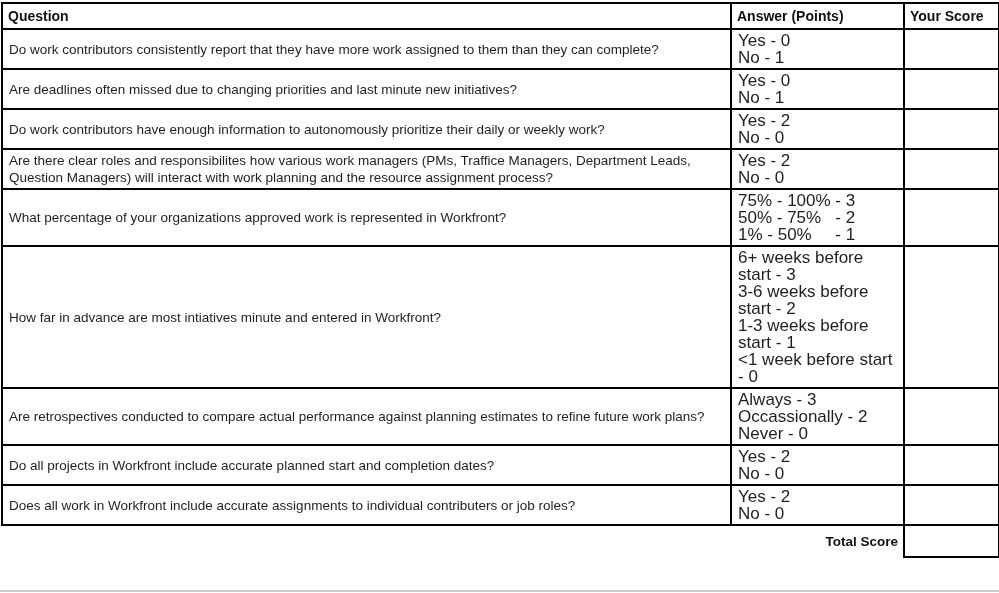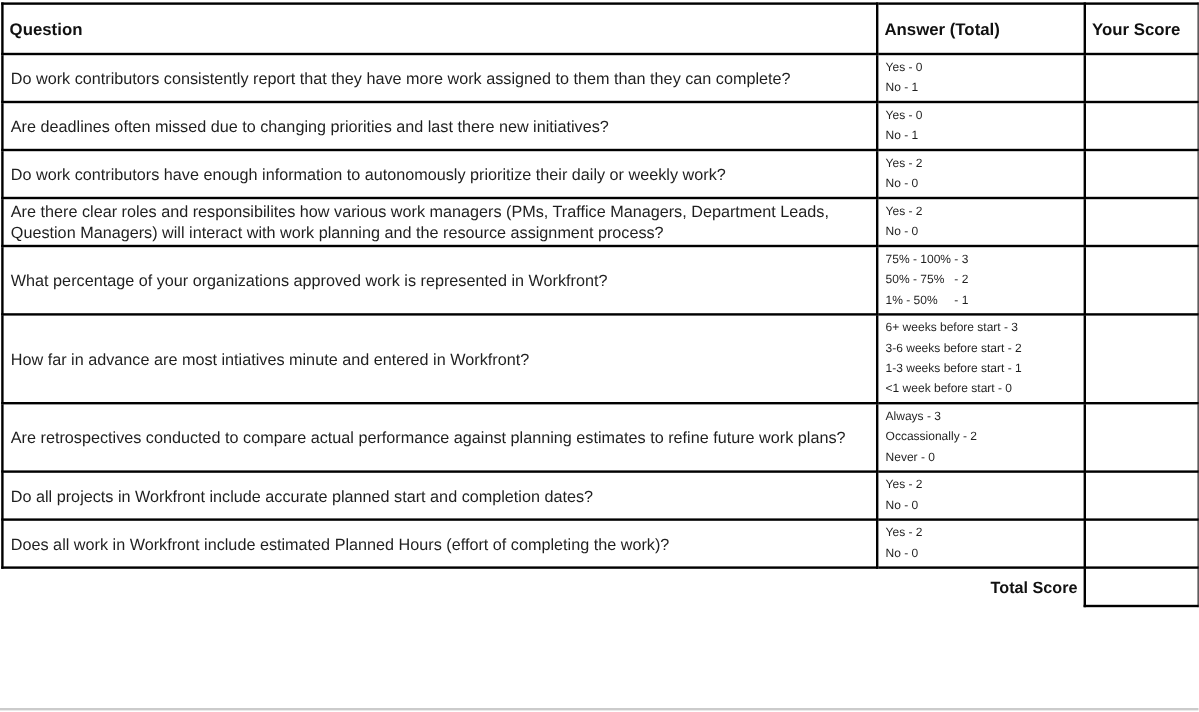--- a/index.html
+++ b/index.html
@@ -33,29 +33,29 @@
     color: #111111;
   }
   td.q {
     font-size: 13.5px;
     line-height: 17px;
     padding: 2px 6px;
     vertical-align: middle;
     white-space: pre-wrap;
   }
   td.a {
-    font-size: 10px;
+    font-size: 17px;
     line-height: 17px;
     padding: 2px 6px;
     vertical-align: middle;
     white-space: pre-wrap;
   }
   td.s { vertical-align: middle; }
 
-  tr.hdr  { height: 42px; }
+  tr.hdr  { height: 26px; }
   tr.h38  { height: 38px; }
   tr.h57  { height: 57px; }
   tr.h74  { height: 74px; }
   tr.total{ height: 32px; }
 
   tr.total td { border: none; }
   tr.total td.total-label {
     text-align: right;
     font-weight: bold;
     font-size: 13.5px;
@@ -78,33 +78,33 @@
 <div class="page">
   <table class="scorecard">
     <colgroup>
       <col class="c-question">
       <col class="c-answer">
       <col class="c-score">
     </colgroup>
     <thead>
       <tr class="hdr">
         <th>Question</th>
-        <th>Answer (Total)</th>
+        <th>Answer (Points)</th>
         <th>Your Score</th>
       </tr>
     </thead>
     <tbody>
       <tr class="h38">
         <td class="q">Do work contributors consistently report that they have more work assigned to them than they can complete?</td>
         <td class="a">Yes - 0
 No - 1</td>
         <td class="s"></td>
       </tr>
       <tr class="h38">
-        <td class="q">Are deadlines often missed due to changing priorities and last there new initiatives?</td>
+        <td class="q">Are deadlines often missed due to changing priorities and last minute new initiatives?</td>
         <td class="a">Yes - 0
 No - 1</td>
         <td class="s"></td>
       </tr>
       <tr class="h38">
         <td class="q">Do work contributors have enough information to autonomously prioritize their daily or weekly work?</td>
         <td class="a">Yes - 2
 No - 0</td>
         <td class="s"></td>
       </tr>
@@ -137,21 +137,21 @@
 Never - 0</td>
         <td class="s"></td>
       </tr>
       <tr class="h38">
         <td class="q">Do all projects in Workfront include accurate planned start and completion dates?</td>
         <td class="a">Yes - 2
 No - 0</td>
         <td class="s"></td>
       </tr>
       <tr class="h38">
-        <td class="q">Does all work in Workfront include estimated Planned Hours (effort of completing the work)?</td>
+        <td class="q">Does all work in Workfront include accurate assignments to individual contributers or job roles?</td>
         <td class="a">Yes - 2
 No - 0</td>
         <td class="s"></td>
       </tr>
       <tr class="total">
         <td class="total-label" colspan="2">Total Score</td>
         <td class="s total-cell"></td>
       </tr>
     </tbody>
   </table>

